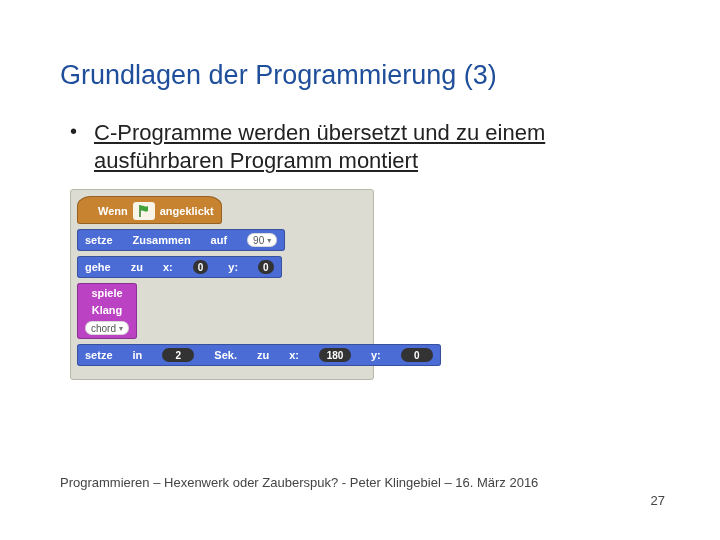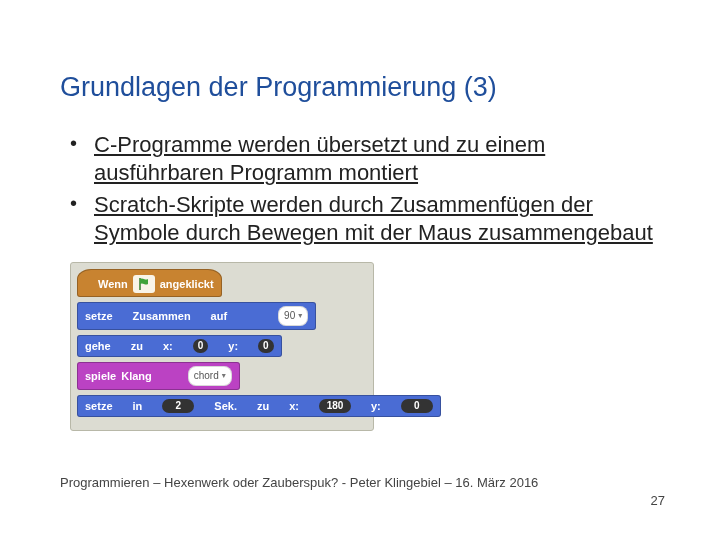--- a/index.html
+++ b/index.html
@@ -17,21 +17,21 @@
     box-sizing: border-box;
     padding: 60px 60px 0 60px;
     width: 720px;
     height: 540px;
     position: relative;
   }
   h1 {
     font-size: 27px;
     font-weight: 400;
     color: #1f4e9b;
-    margin: 12px 0 28px 0;
+    margin: 0 0 28px 0;
     letter-spacing: 0;
   }
   ul.bullets {
     list-style: none;
     padding: 0;
     margin: 0 0 0 10px;
   }
   ul.bullets > li {
     position: relative;
     padding-left: 24px;
@@ -74,44 +74,43 @@
     white-space: nowrap;
   }
   .hat {
     border-top-left-radius: 14px 10px;
     border-top-right-radius: 14px 10px;
     padding-top: 6px;
     padding-left: 21px;
   }
   .events { background: #c88330; }
   .motion { background: #4a6cd4; gap: 20px; }
-  .sound  { background: #bb42c3; }
+  .sound  { background: #bb42c3; flex-direction: column; }
 
   .flag {
     display: inline-flex;
     align-items: center;
     justify-content: center;
     width: 22px; height: 18px;
     background: #f9f4e8;
     border-radius: 3px;
   }
   .flag svg { display:block; }
 
   .pill, .slot {
     display: inline-flex;
     align-items: center;
     background: #fff;
     color: #555;
     font-weight: normal;
     font-size: 10px;
-    height: 20px;
+    height: 14px;
     padding: 0 6px;
     border-radius: 8px;
     box-shadow: inset 0 0 0 1px rgba(0,0,0,0.15);
-    margin-left: 31px;
   }
   .slot { gap:3px; }
   .slot::after {
     content: "▾";
     font-size: 8px;
     color: #777;
   }
   .darkpill {
     display: inline-flex;
     align-items: center;
@@ -152,21 +151,20 @@
   }
 </style>
 </head>
 <body>
 
 <div class="slide">
   <h1>Grundlagen der Programmierung (3)</h1>
 
   <ul class="bullets">
     <li>C-Programme werden übersetzt und zu einem ausführbaren Programm montiert</li>
-    <li>Scratch-Skripte werden durch Zusammen­fügen der Symbole durch Bewegen mit der Maus zusammengebaut</li>
   </ul>
 
   <div class="scratch">
 
     <div class="block events hat">
       <span>Wenn</span>
       <span class="flag">
         <svg width="14" height="14" viewBox="0 0 14 14">
           <path d="M3 1 L3 13" stroke="#2f7d2b" stroke-width="1.5"></path>
           <path d="M3 2 C6 0 8 4 11 2 L11 7 C8 9 6 5 3 7 Z" fill="#3fa33a"></path>

